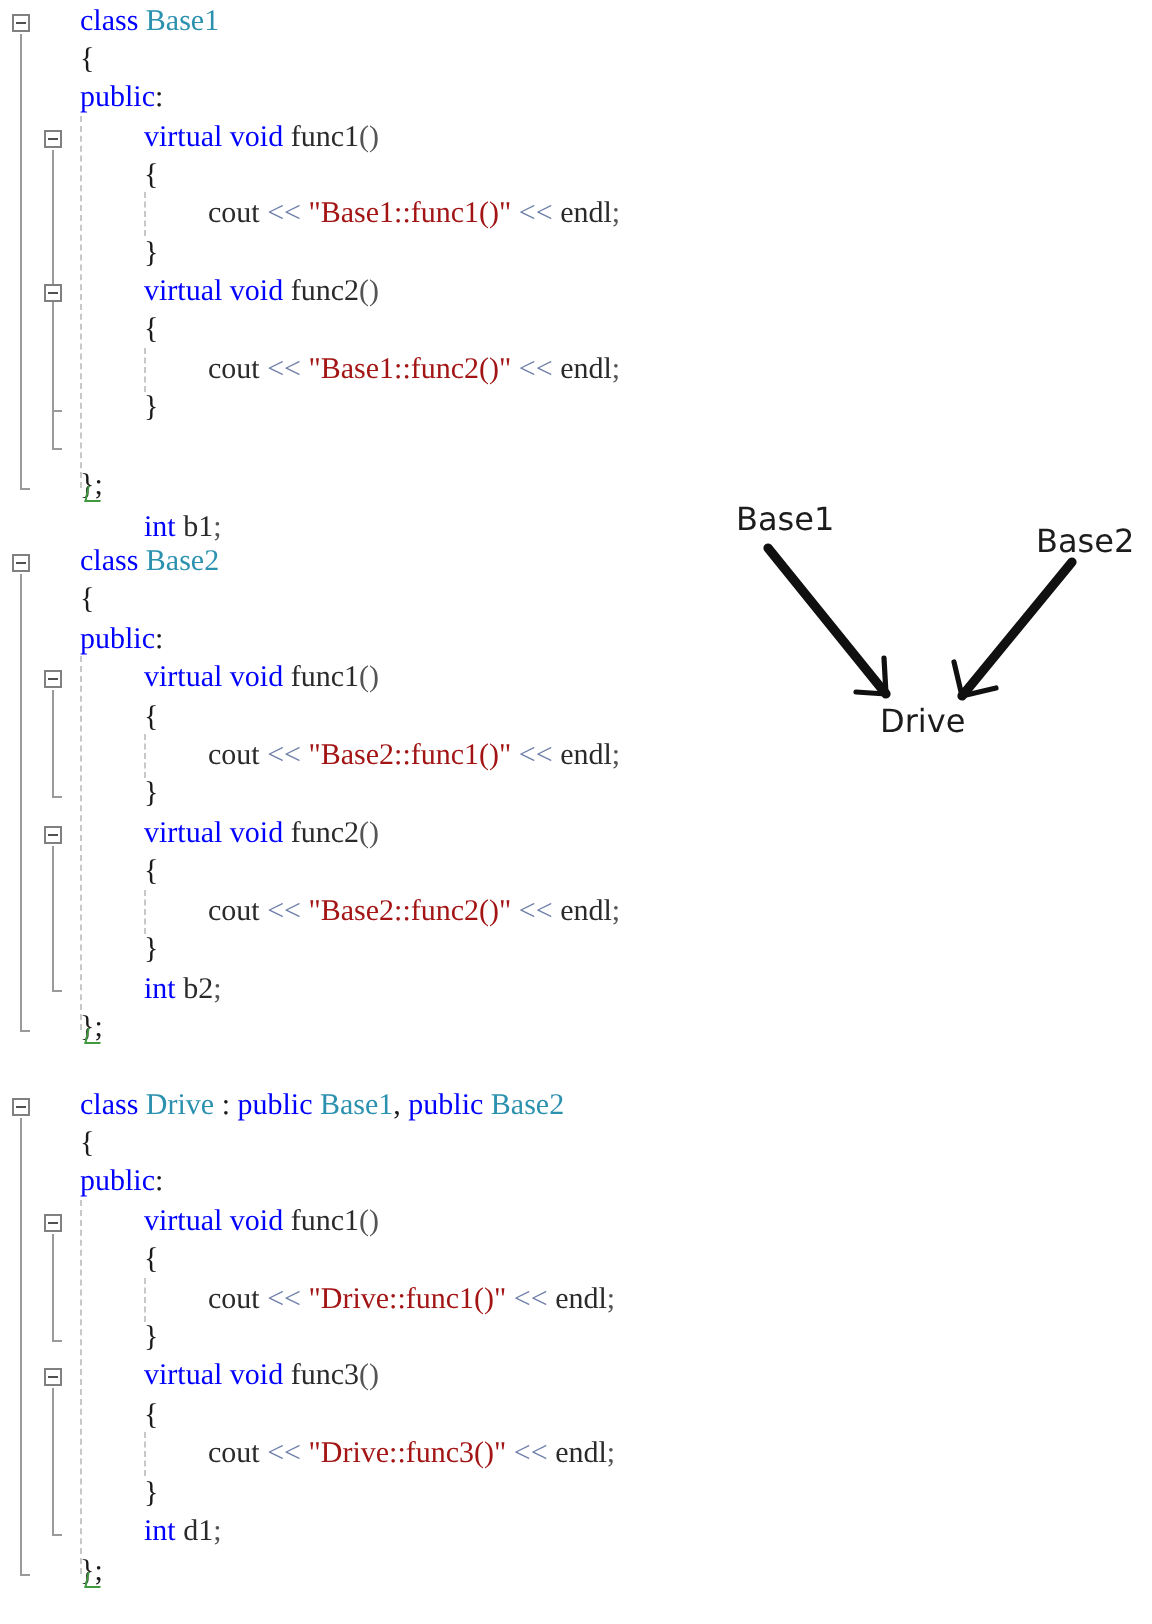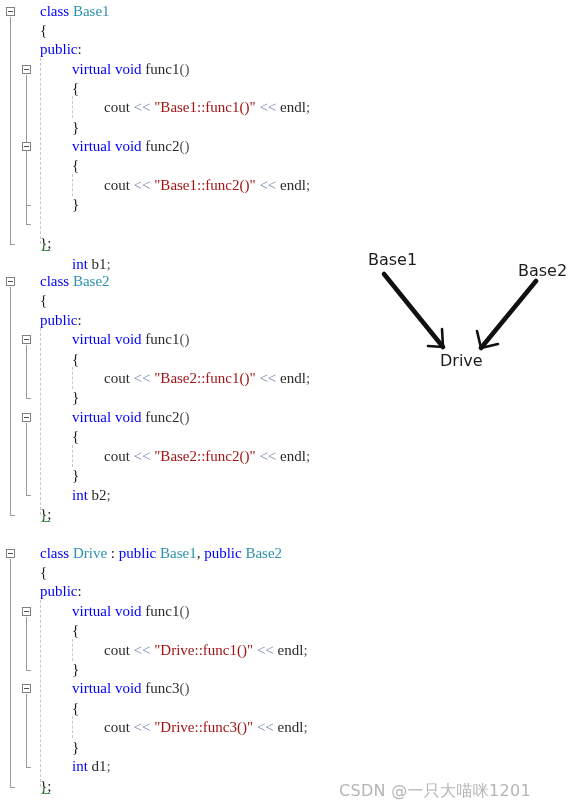--- a/index.html
+++ b/index.html
@@ -215,15 +215,14 @@
       <path d="M 78 103 L 93 104 L 92 86" stroke="#101010" stroke-width="2.6" stroke-linecap="round" stroke-linejoin="round" fill="none"></path>
 
       <path d="M 186 38 L 131 105" stroke="#101010" stroke-width="4.6" stroke-linecap="round" fill="none"></path>
       <path d="M 127 88 L 131 105 L 148 101" stroke="#101010" stroke-width="2.6" stroke-linecap="round" stroke-linejoin="round" fill="none"></path>
     </svg>
     <div class="dg-label" style="left:18px; top:7px;">Base1</div>
     <div class="dg-label" style="left:168px; top:18px;">Base2</div>
     <div class="dg-label" style="left:90px; top:108px;">Drive</div>
   </div>
 
-  <div id="watermark">CSDN @一只大喵咪1201</div>
 
 </div>
 
 </body></html>

